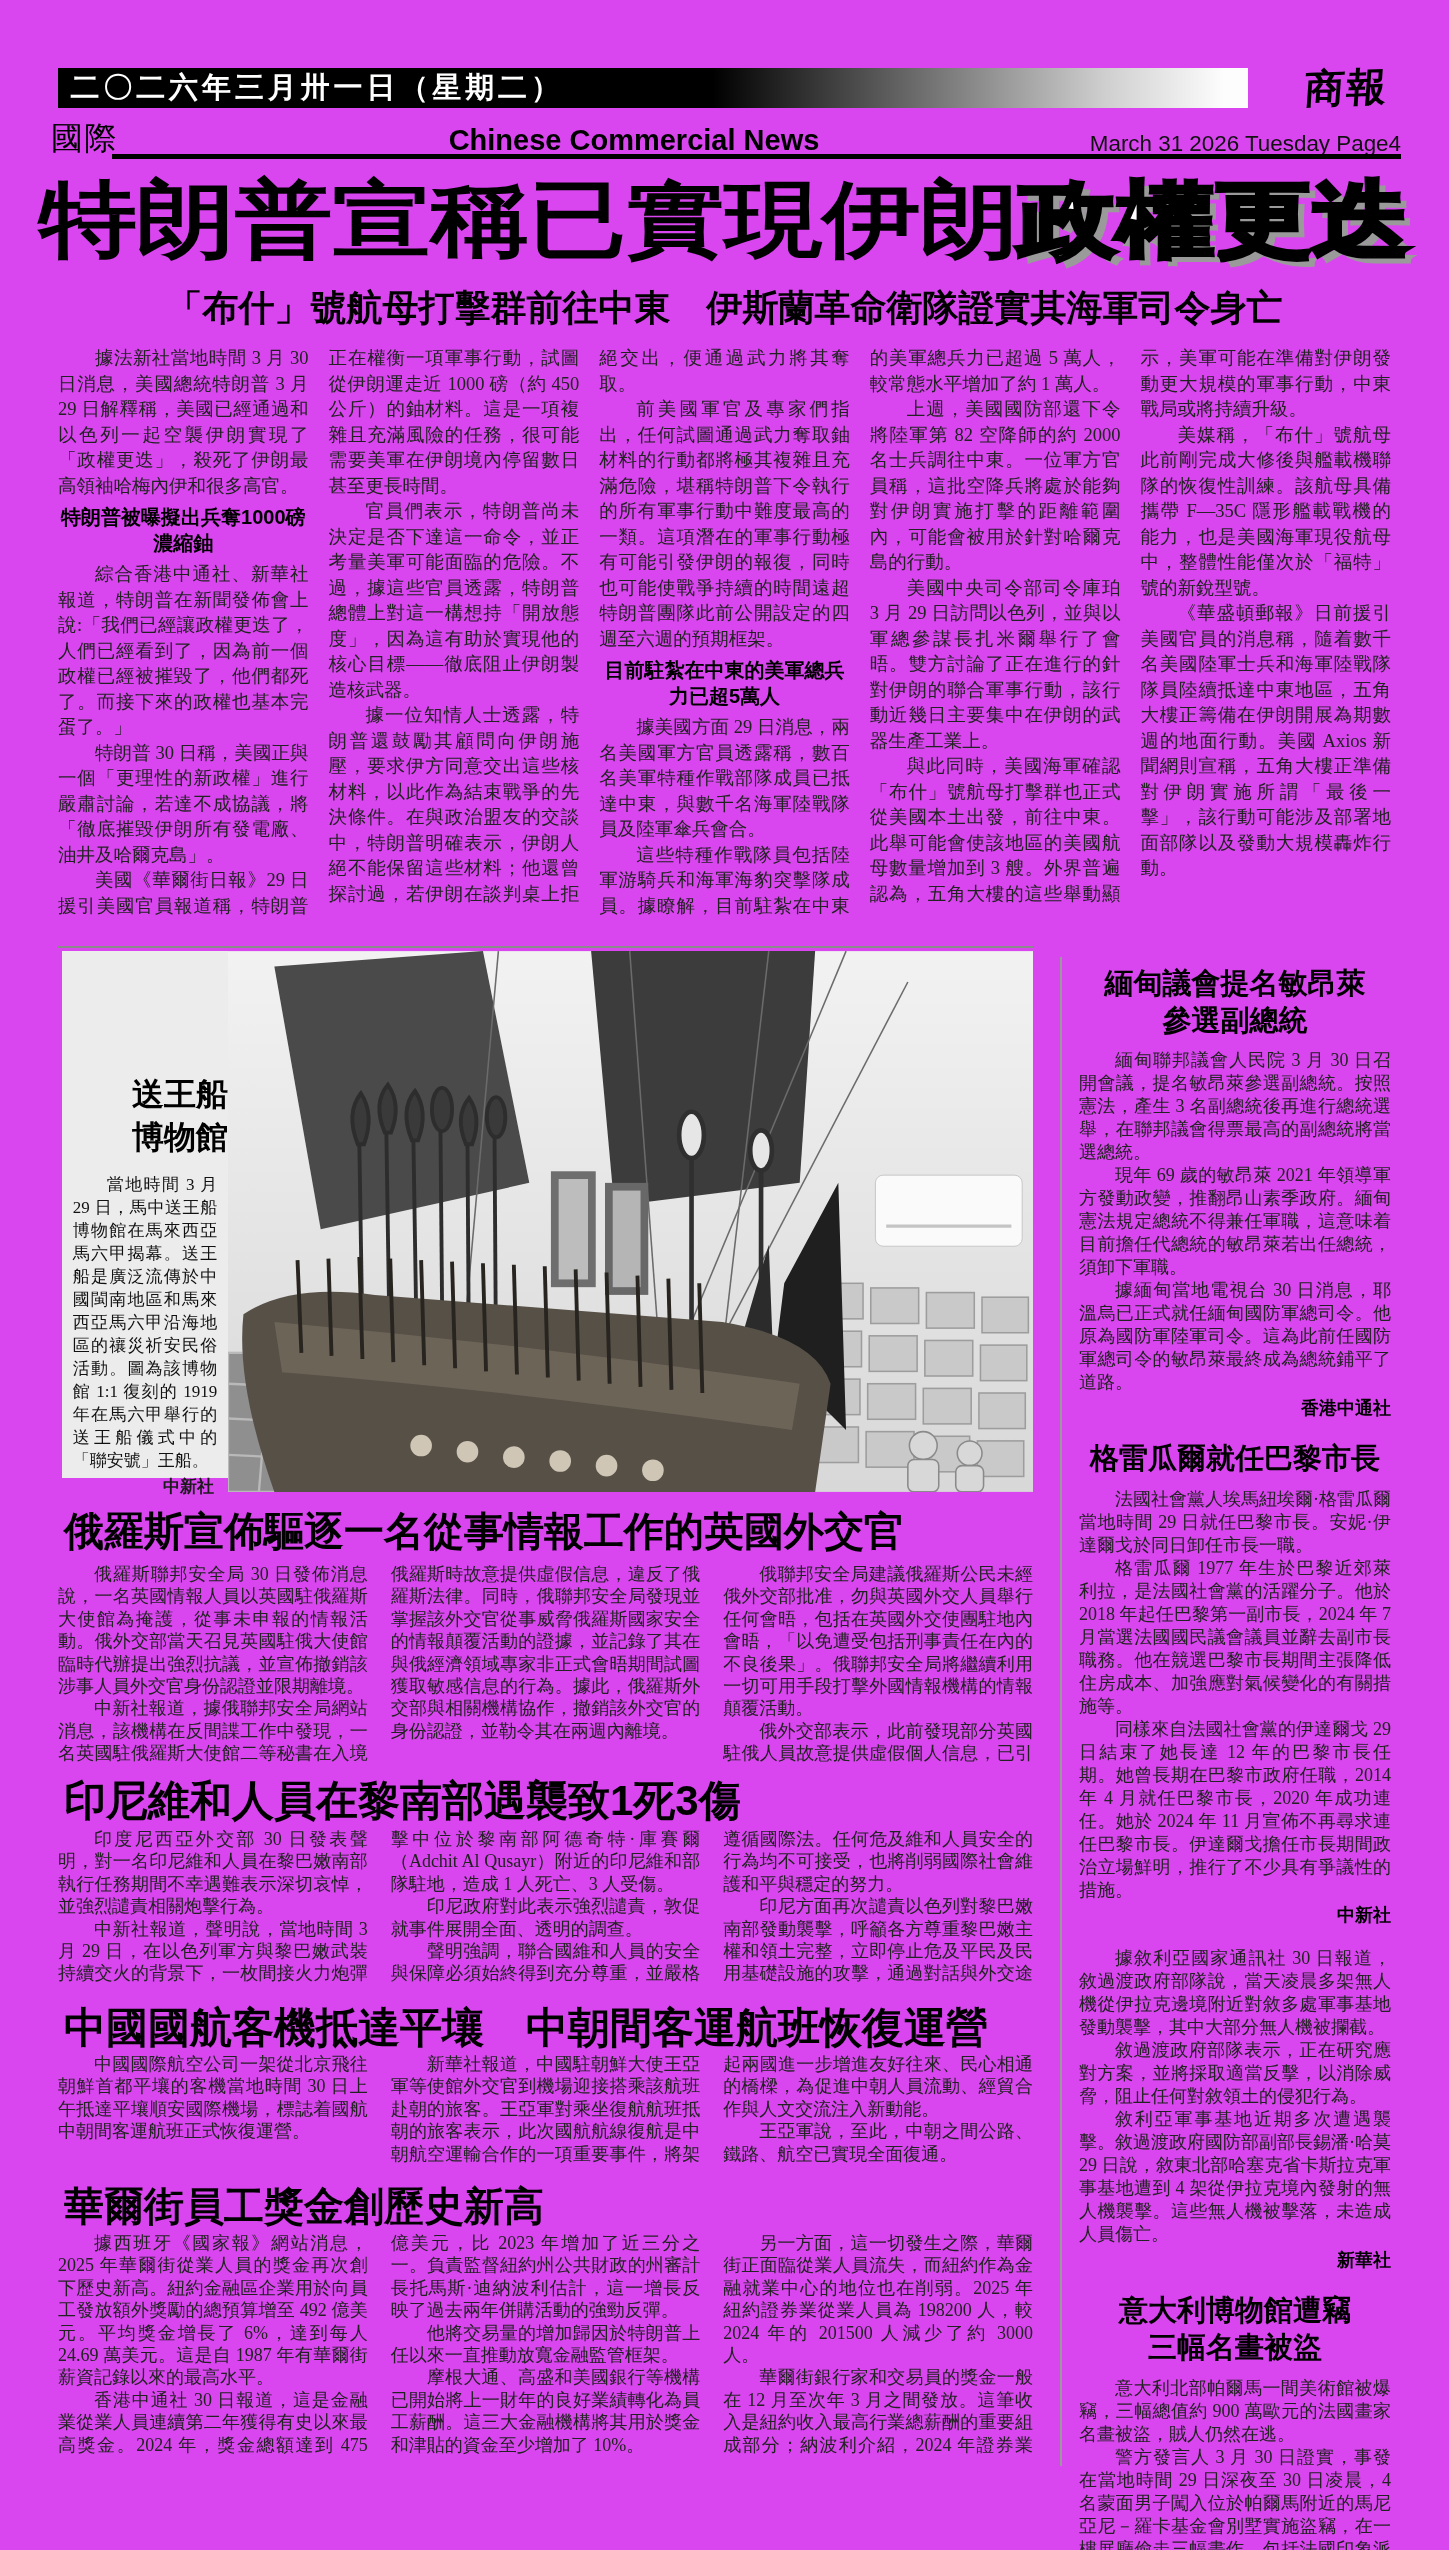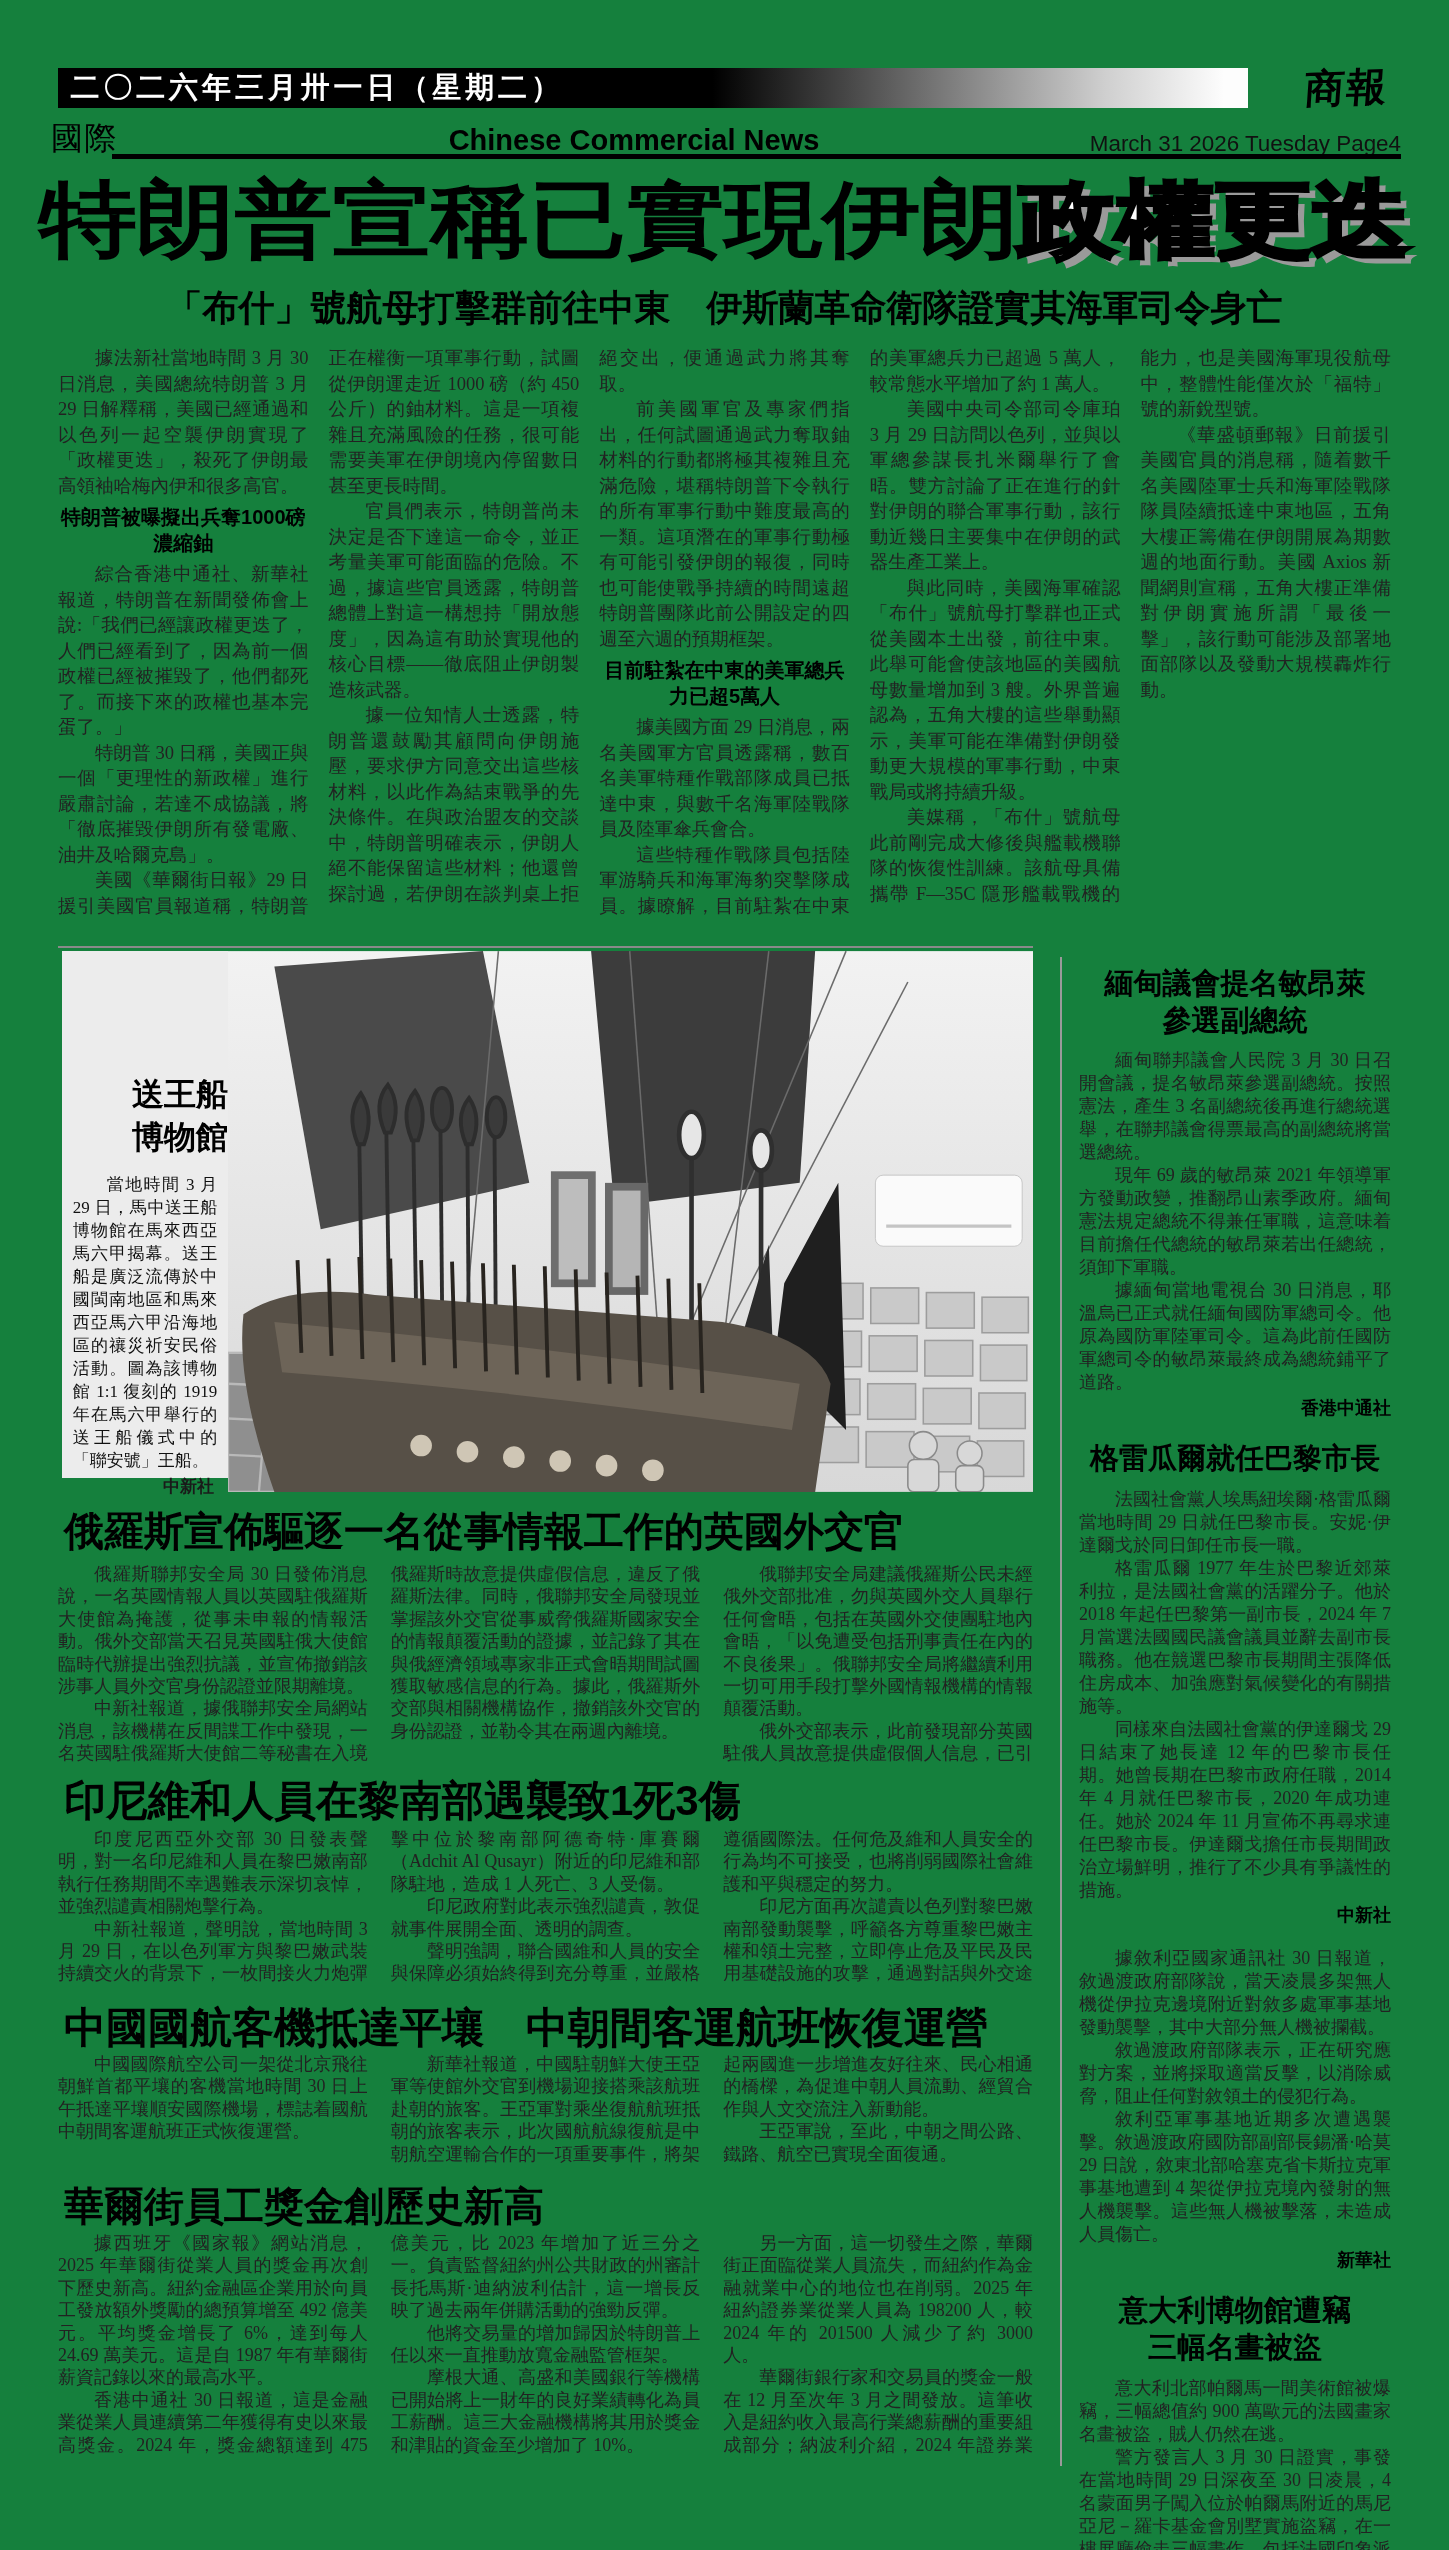--- a/index.html
+++ b/index.html
@@ -1,16 +1,16 @@
 <!DOCTYPE html>
 <html style="font-size:12.4px"><head>
 <meta charset="utf-8">
 <style>
   html,body{margin:0;padding:0;background:#fff;}
-  .page{position:relative;width:1449px;height:2550px;background:#15803d;overflow:hidden;
+  .page{position:relative;width:1449px;height:2550px;background:#d946ef;overflow:hidden;
         font-family:"Liberation Serif",serif;color:#1a1a1a;}
   
   .datebar{position:absolute;left:58px;top:68px;width:1190px;height:40px;
            background:linear-gradient(90deg,#000 0%,#000 55%,#cfcfcf 88%,#fdfdfd 98%);
            display:flex;align-items:center;}
   .datebar span{color:#fff;font-family:"Liberation Sans",sans-serif;font-weight:bold;
                 font-size:29px;letter-spacing:3.9px;padding-left:12.4px;}
   .paperlogo{position:absolute;left:1305px;top:60px;width:97px;height:54px;
              font-family:"DejaVu Serif",serif;font-weight:bold;font-size:40px;
              transform:skewX(-6deg) rotate(-2deg);letter-spacing:1.5px;color:#000;}
@@ -91,20 +91,21 @@
       <div class="flow-subhead">特朗普被曝擬出兵奪1000磅濃縮鈾</div>
       <p class="bp">綜合香港中通社、新華社報道，特朗普在新聞發佈會上說:「我們已經讓政權更迭了，人們已經看到了，因為前一個政權已經被摧毀了，他們都死了。而接下來的政權也基本完蛋了。」</p>
       <p class="bp">特朗普 30 日稱，美國正與一個「更理性的新政權」進行嚴肅討論，若達不成協議，將「徹底摧毀伊朗所有發電廠、油井及哈爾克島」。</p>
       <p class="bp">美國《華爾街日報》29 日援引美國官員報道稱，特朗普正在權衡一項軍事行動，試圖從伊朗運走近 1000 磅（約 450 公斤）的鈾材料。這是一項複雜且充滿風險的任務，很可能需要美軍在伊朗境內停留數日甚至更長時間。</p>
       <p class="bp">官員們表示，特朗普尚未決定是否下達這一命令，並正考量美軍可能面臨的危險。不過，據這些官員透露，特朗普總體上對這一構想持「開放態度」，因為這有助於實現他的核心目標——徹底阻止伊朗製造核武器。</p>
       <p class="bp">據一位知情人士透露，特朗普還鼓勵其顧問向伊朗施壓，要求伊方同意交出這些核材料，以此作為結束戰爭的先決條件。在與政治盟友的交談中，特朗普明確表示，伊朗人絕不能保留這些材料；他還曾探討過，若伊朗在談判桌上拒絕交出，便通過武力將其奪取。</p>
       <p class="bp">前美國軍官及專家們指出，任何試圖通過武力奪取鈾材料的行動都將極其複雜且充滿危險，堪稱特朗普下令執行的所有軍事行動中難度最高的一類。這項潛在的軍事行動極有可能引發伊朗的報復，同時也可能使戰爭持續的時間遠超特朗普團隊此前公開設定的四週至六週的預期框架。</p>
       <div class="flow-subhead">目前駐紮在中東的美軍總兵力已超5萬人</div>
       <p class="bp">據美國方面 29 日消息，兩名美國軍方官員透露稱，數百名美軍特種作戰部隊成員已抵達中東，與數千名海軍陸戰隊員及陸軍傘兵會合。</p>
       <p class="bp">這些特種作戰隊員包括陸軍游騎兵和海軍海豹突擊隊成員。據瞭解，目前駐紮在中東的美軍總兵力已超過 5 萬人，較常態水平增加了約 1 萬人。</p>
+      <p class="bp">上週，美國國防部還下令將陸軍第 82 空降師的約 2000 名士兵調往中東。一位軍方官員稱，這批空降兵將處於能夠對伊朗實施打擊的距離範圍內，可能會被用於針對哈爾克島的行動。</p>
       <p class="bp">美國中央司令部司令庫珀 3 月 29 日訪問以色列，並與以軍總參謀長扎米爾舉行了會晤。雙方討論了正在進行的針對伊朗的聯合軍事行動，該行動近幾日主要集中在伊朗的武器生產工業上。</p>
       <p class="bp">與此同時，美國海軍確認「布什」號航母打擊群也正式從美國本土出發，前往中東。此舉可能會使該地區的美國航母數量增加到 3 艘。外界普遍認為，五角大樓的這些舉動顯示，美軍可能在準備對伊朗發動更大規模的軍事行動，中東戰局或將持續升級。</p>
       <p class="bp">美媒稱，「布什」號航母此前剛完成大修後與艦載機聯隊的恢復性訓練。該航母具備攜帶 F—35C 隱形艦載戰機的能力，也是美國海軍現役航母中，整體性能僅次於「福特」號的新銳型號。</p>
       <p class="bp">《華盛頓郵報》日前援引美國官員的消息稱，隨着數千名美國陸軍士兵和海軍陸戰隊隊員陸續抵達中東地區，五角大樓正籌備在伊朗開展為期數週的地面行動。美國 Axios 新聞網則宣稱，五角大樓正準備對伊朗實施所謂「最後一擊」，該行動可能涉及部署地面部隊以及發動大規模轟炸行動。</p>
     </div>
 
   <div class="midline"></div>
   <div class="raildiv"></div>
 
   <div class="photo-panel">

